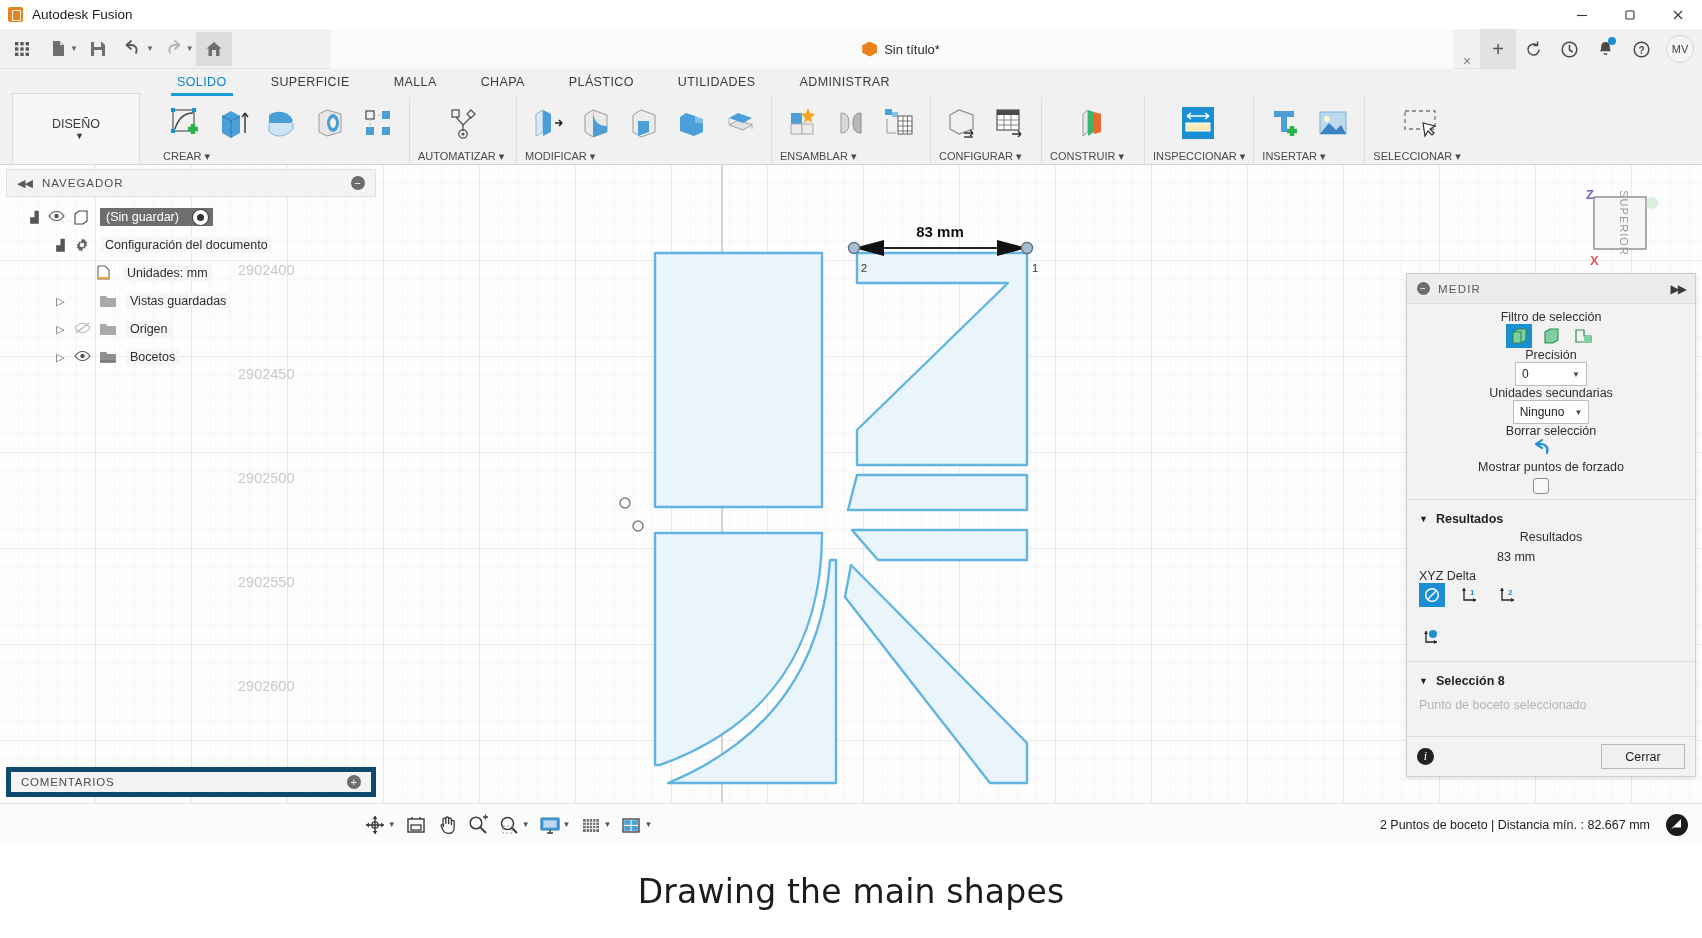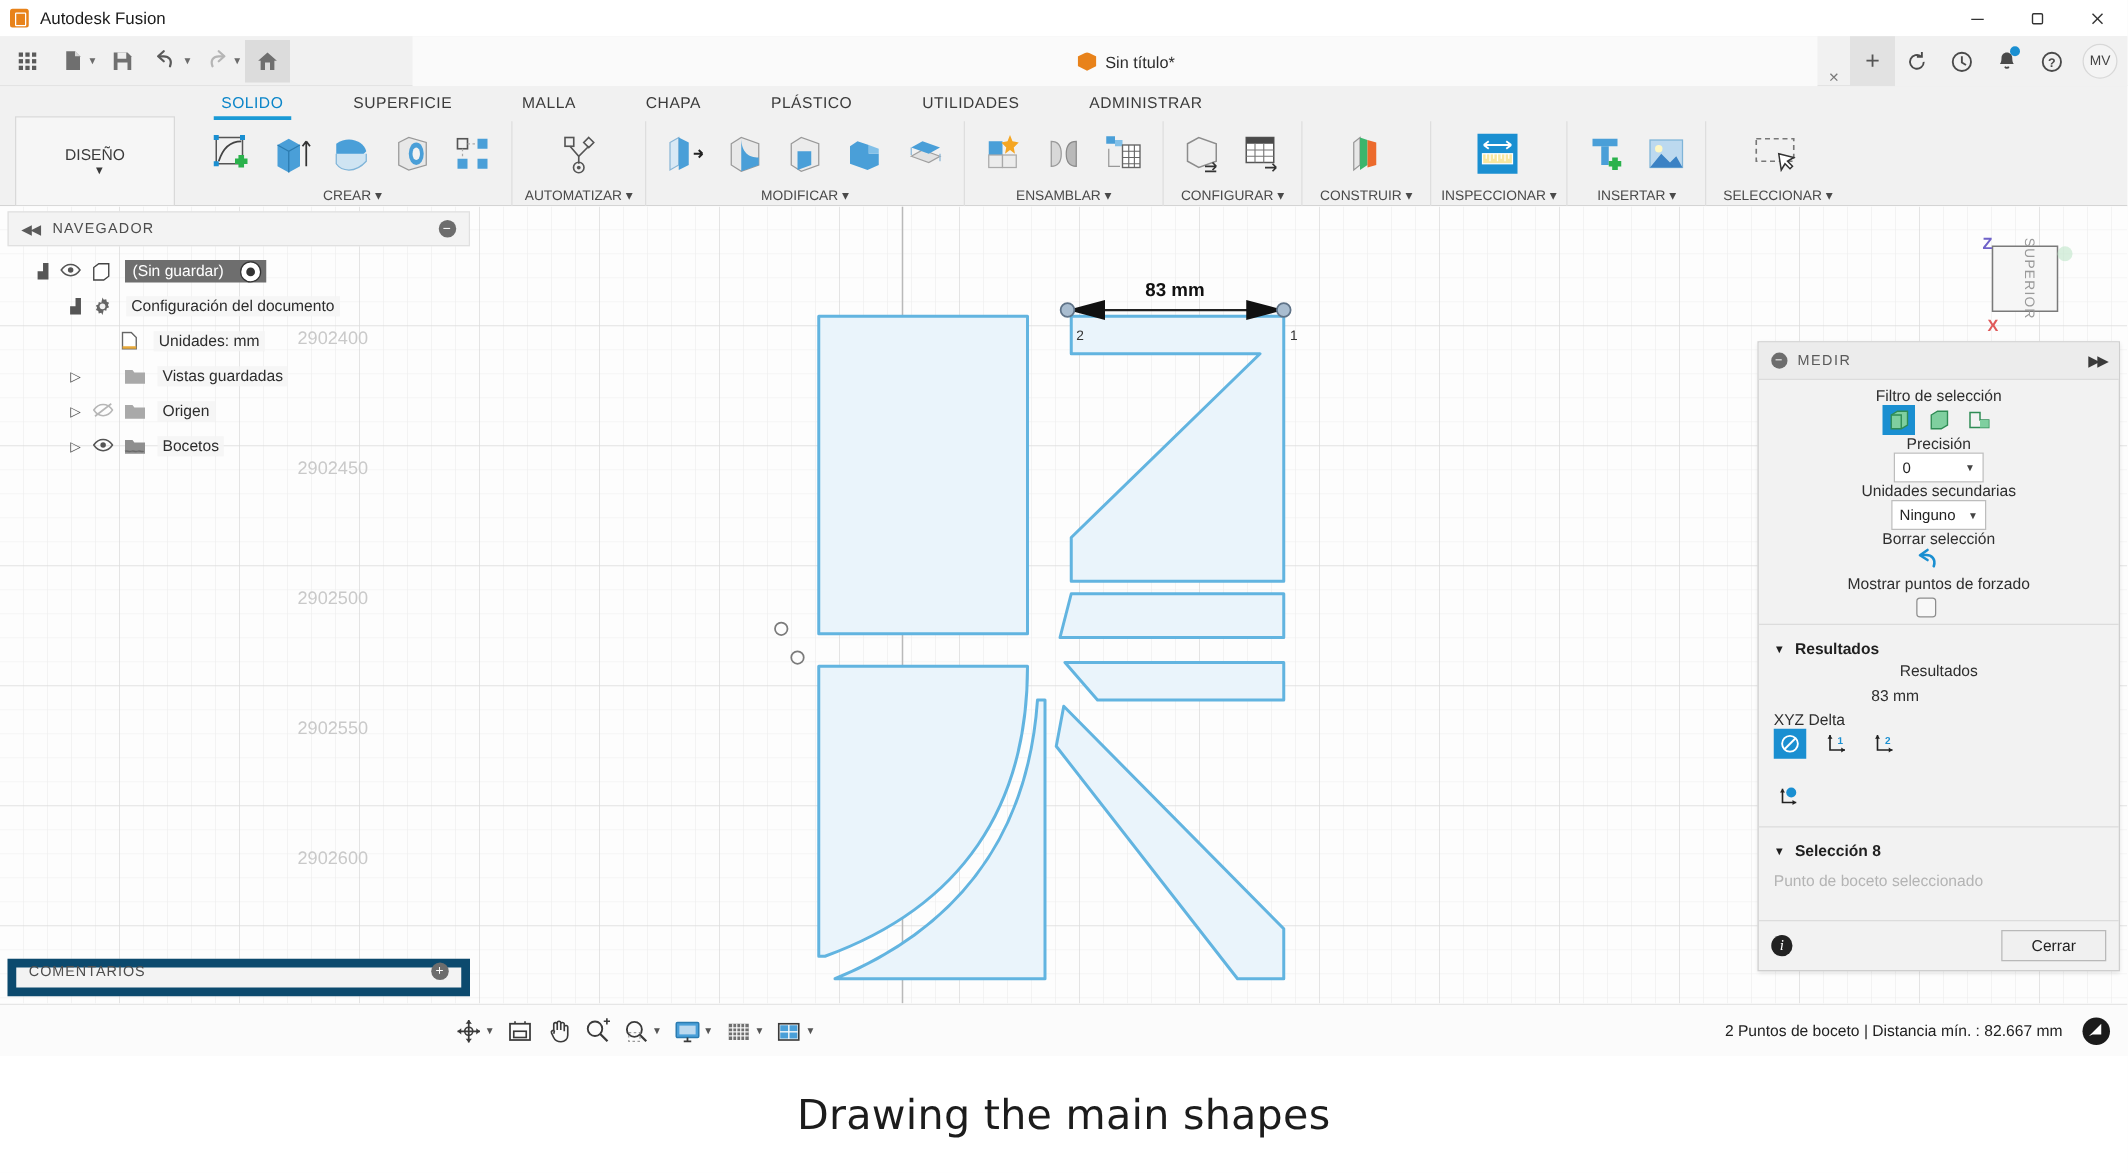--- a/index.html
+++ b/index.html
@@ -52,36 +52,36 @@
   .plus-tab { width:36px; height:40px; background:#e2e2e2; display:flex; align-items:center; justify-content:center;
               color:#555; font-size:20px; font-weight:300; }
   .right-icons { display:flex; align-items:center; gap:2px; padding-right:8px; background:#f1f1f1; height:40px; }
   .ri { width:34px; height:34px; display:flex; align-items:center; justify-content:center; color:#4a4a4a; position:relative; }
   .avatar { width:28px; height:28px; border-radius:50%; background:#f4f4f4; border:1px solid #d8d8d8;
             display:flex; align-items:center; justify-content:center; font-size:11px; color:#444; margin-left:6px; }
   .badge-dot { position:absolute; top:5px; right:6px; width:8px; height:8px; border-radius:50%; background:#1a8fd1; }
 
   
   .ribbon { height:96px; background:#f1f1f1; position:relative; border-bottom:1px solid #d4d4d4; }
-  .ribbon-tabs { position:absolute; left:155px; top:0; display:flex; gap:12px; }
+  .ribbon-tabs { position:absolute; left:155px; top:0; display:flex; gap:0; }
   .rtab { font-size:12.5px; color:#3b3b3b; padding:6px 22px 5px; letter-spacing:.4px; position:relative; }
   .rtab.active { color:#0a85c9; }
   .rtab.active::after { content:""; position:absolute; left:16px; right:16px; bottom:-2px; height:3px; background:#1a9ad6; }
 
   .designbox {
     position:absolute; left:12px; top:24px; width:128px; height:72px;
     background:#f6f6f6; border:1px solid #d9d9d9;
     display:flex; align-items:center; justify-content:center; font-size:12.5px; color:#3a3a3a;flex-direction:column;
   }
 
   .ribbon-panels { position:absolute; left:155px; top:28px; right:0; height:68px; display:flex; }
   .rpanel { display:flex; flex-direction:column; justify-content:space-between;
             border-right:1px solid #dedede; padding:0 8px; }
   .rpanel-row { display:flex; align-items:flex-end; gap:2px; height:48px; }
-  .rpanel-label { text-align:center; font-size:11px; color:#4a4a4a; padding-bottom:2px; white-space:nowrap; }
+  .rpanel-label { text-align:left; font-size:11px; color:#4a4a4a; padding-bottom:2px; white-space:nowrap; }
   .ricon { width:46px; height:44px; display:flex; align-items:center; justify-content:center; }
   .ricon svg { display:block; }
 
   
   .main { position:absolute; left:0; top:165px; right:0; bottom:42px; background:#fff; overflow:hidden; }
   .canvas { position:absolute; inset:0; background:#fdfdfd; overflow:hidden; }
   .gridsvg { position:absolute; inset:0; }
 
   
   .navigator { position:absolute; left:6px; top:4px; width:370px; z-index:6; }
@@ -134,21 +134,21 @@
   .info-dot { width:17px; height:17px; border-radius:50%; background:#222; color:#fff; font-size:12px;
               display:flex; align-items:center; justify-content:center; font-style:italic; font-family:"Liberation Serif",serif; }
   .btn-cerrar { margin-left:auto; min-width:84px; height:25px; background:#f0f0f0; border:1px solid #b9b9b9;
                 font-size:12.5px; color:#222; display:flex; align-items:center; justify-content:center; }
 
   
   .viewcube { position:absolute; right:22px; top:12px; width:120px; height:100px; z-index:5; }
 
   
   .comments { position:absolute; left:6px; bottom:6px; width:370px; height:30px; background:#f3f3f3;
-              border:7px solid #0c4a6e; display:flex; align-items:flex-end; padding:6px 10px;
+              border:5px solid #0c4a6e; display:flex; align-items:center; padding:6px 10px;
               font-size:11.5px; letter-spacing:.8px; color:#4d4d4d; z-index:6; }
   .comments .plus { margin-left:auto; width:14px; height:14px; border-radius:50%; background:#6d6d6d; color:#fff;
                     font-size:11px; display:flex; align-items:center; justify-content:center; line-height:1; }
 
   
   .statusbar { position:absolute; left:0; right:0; bottom:0; height:42px; background:#fbfbfb;
                border-top:1px solid #e6e6e6; display:flex; align-items:center; }
   .nav-tools { margin:0 auto; display:flex; align-items:center; gap:9px; }
   .nt { display:flex; align-items:center; gap:2px; color:#3a3a3a; }
   .nt .car { font-size:8px; color:#555; }

